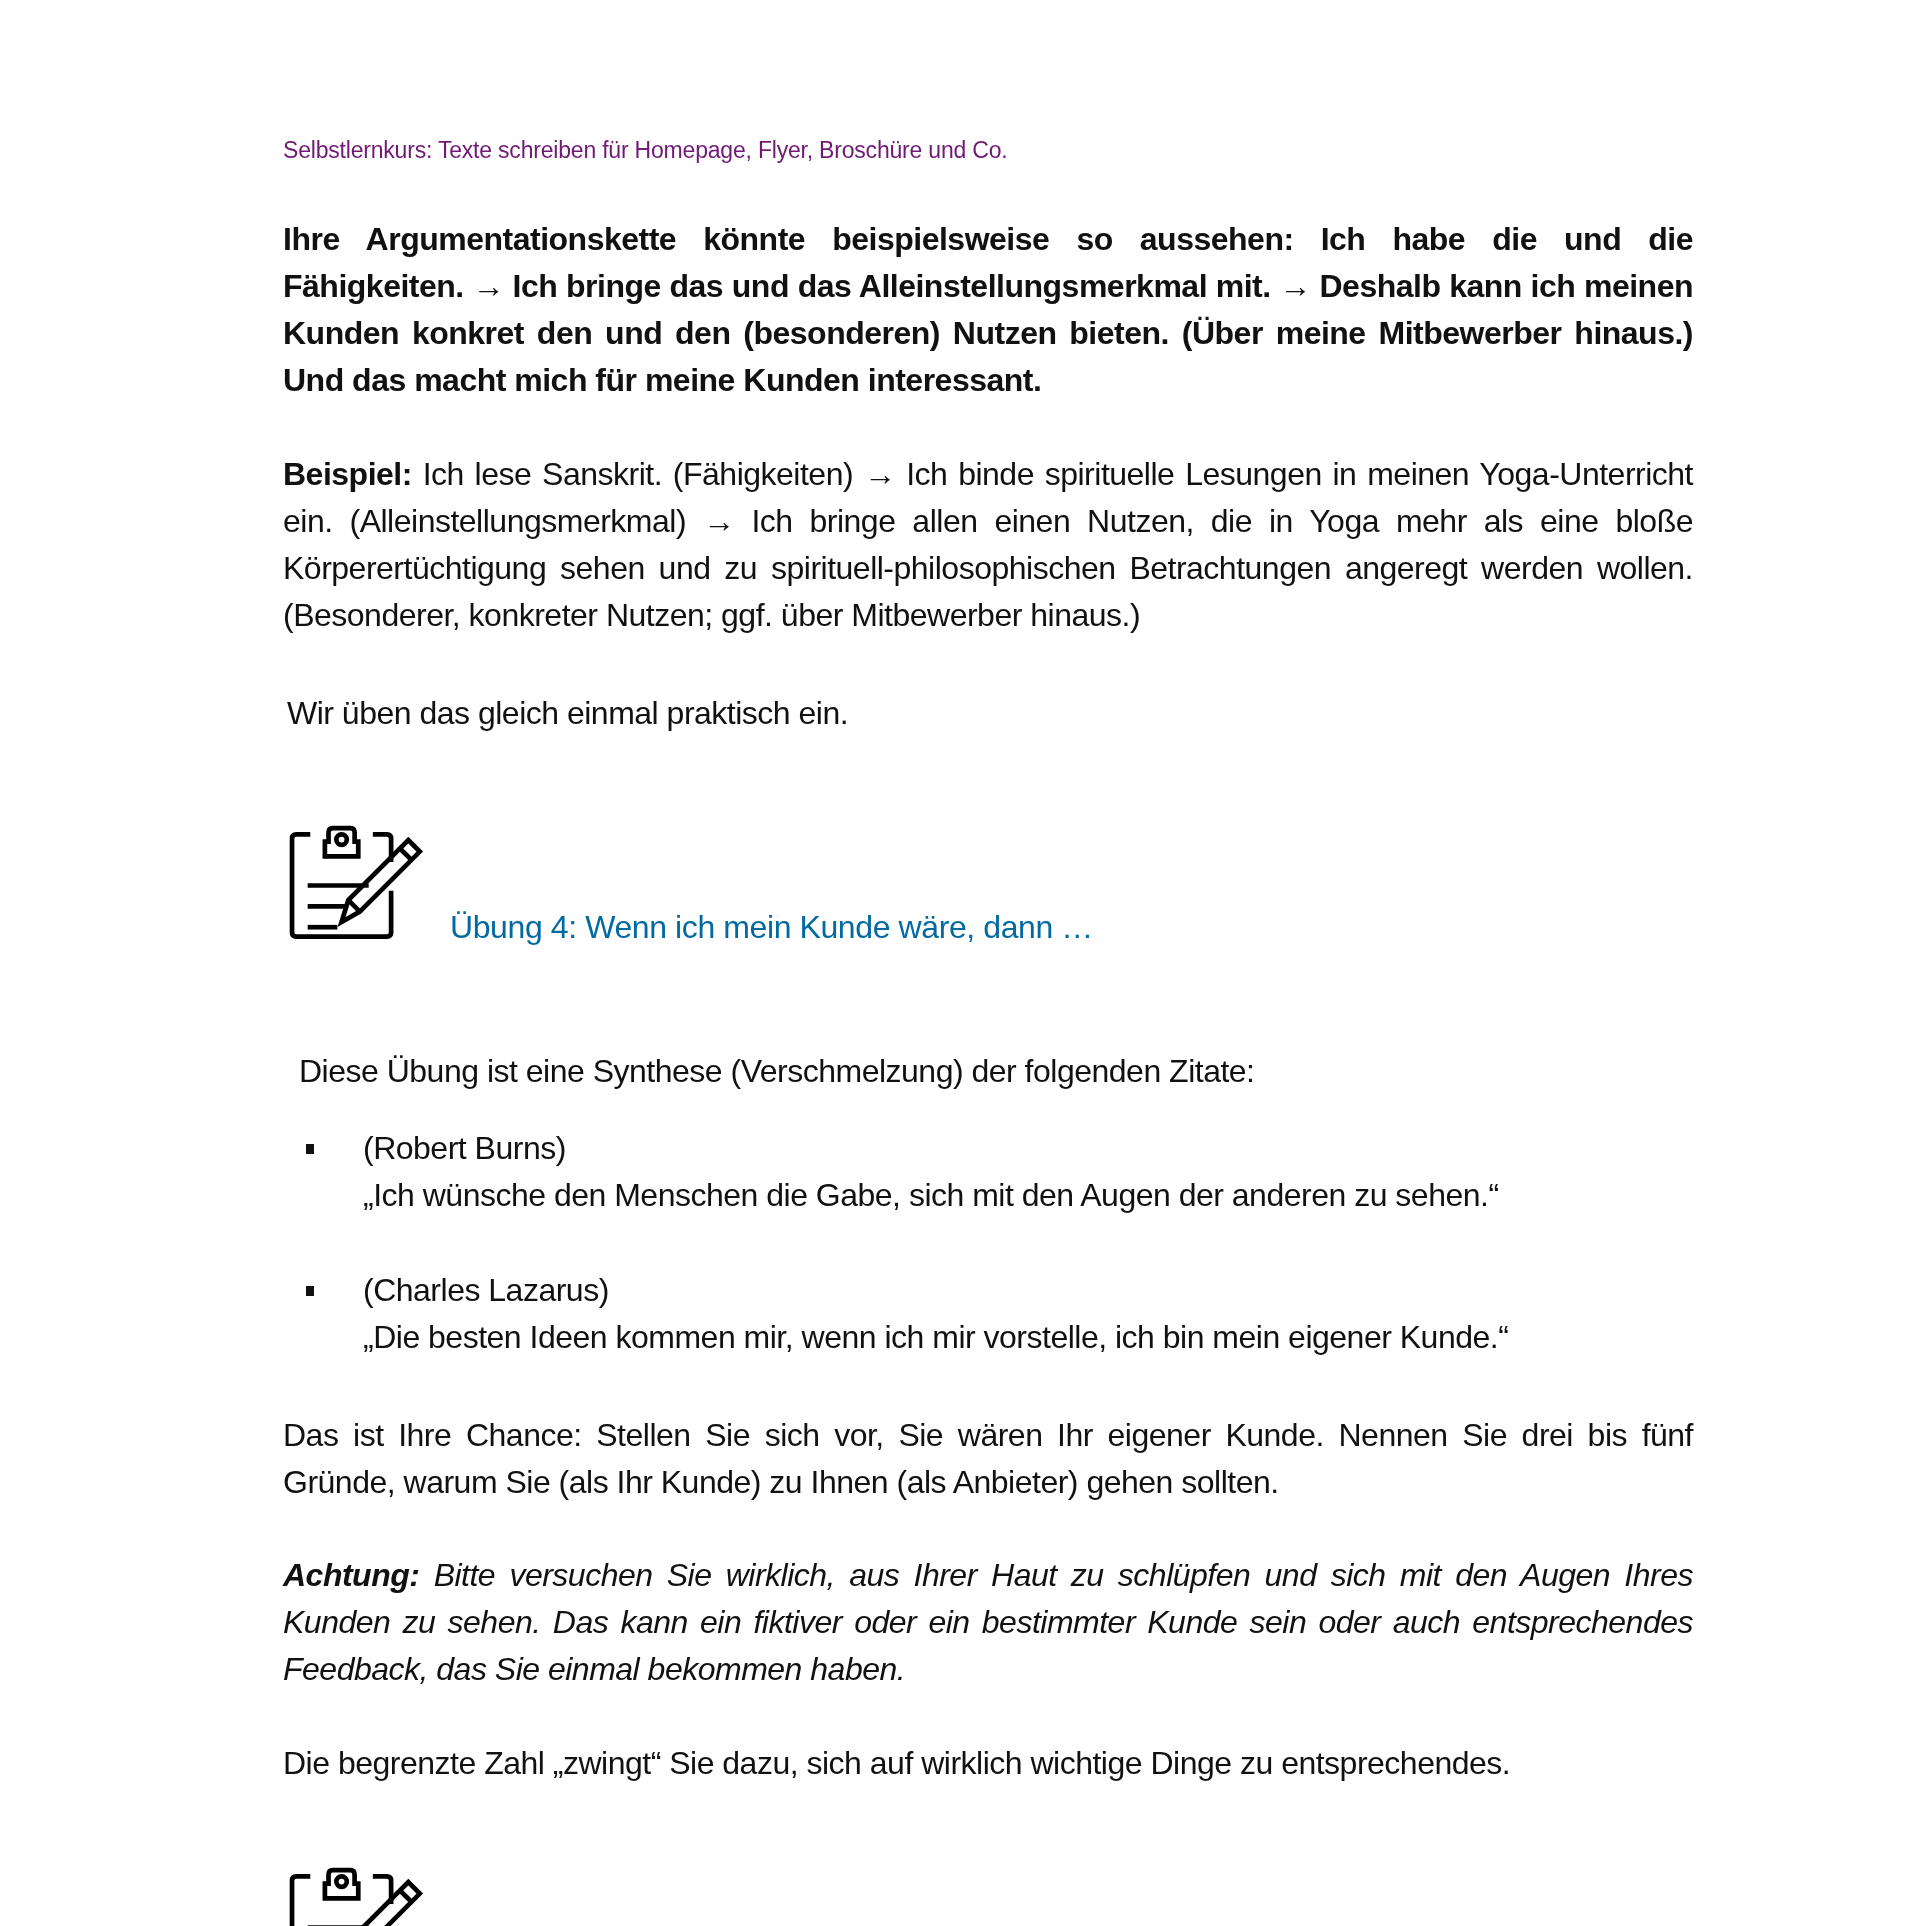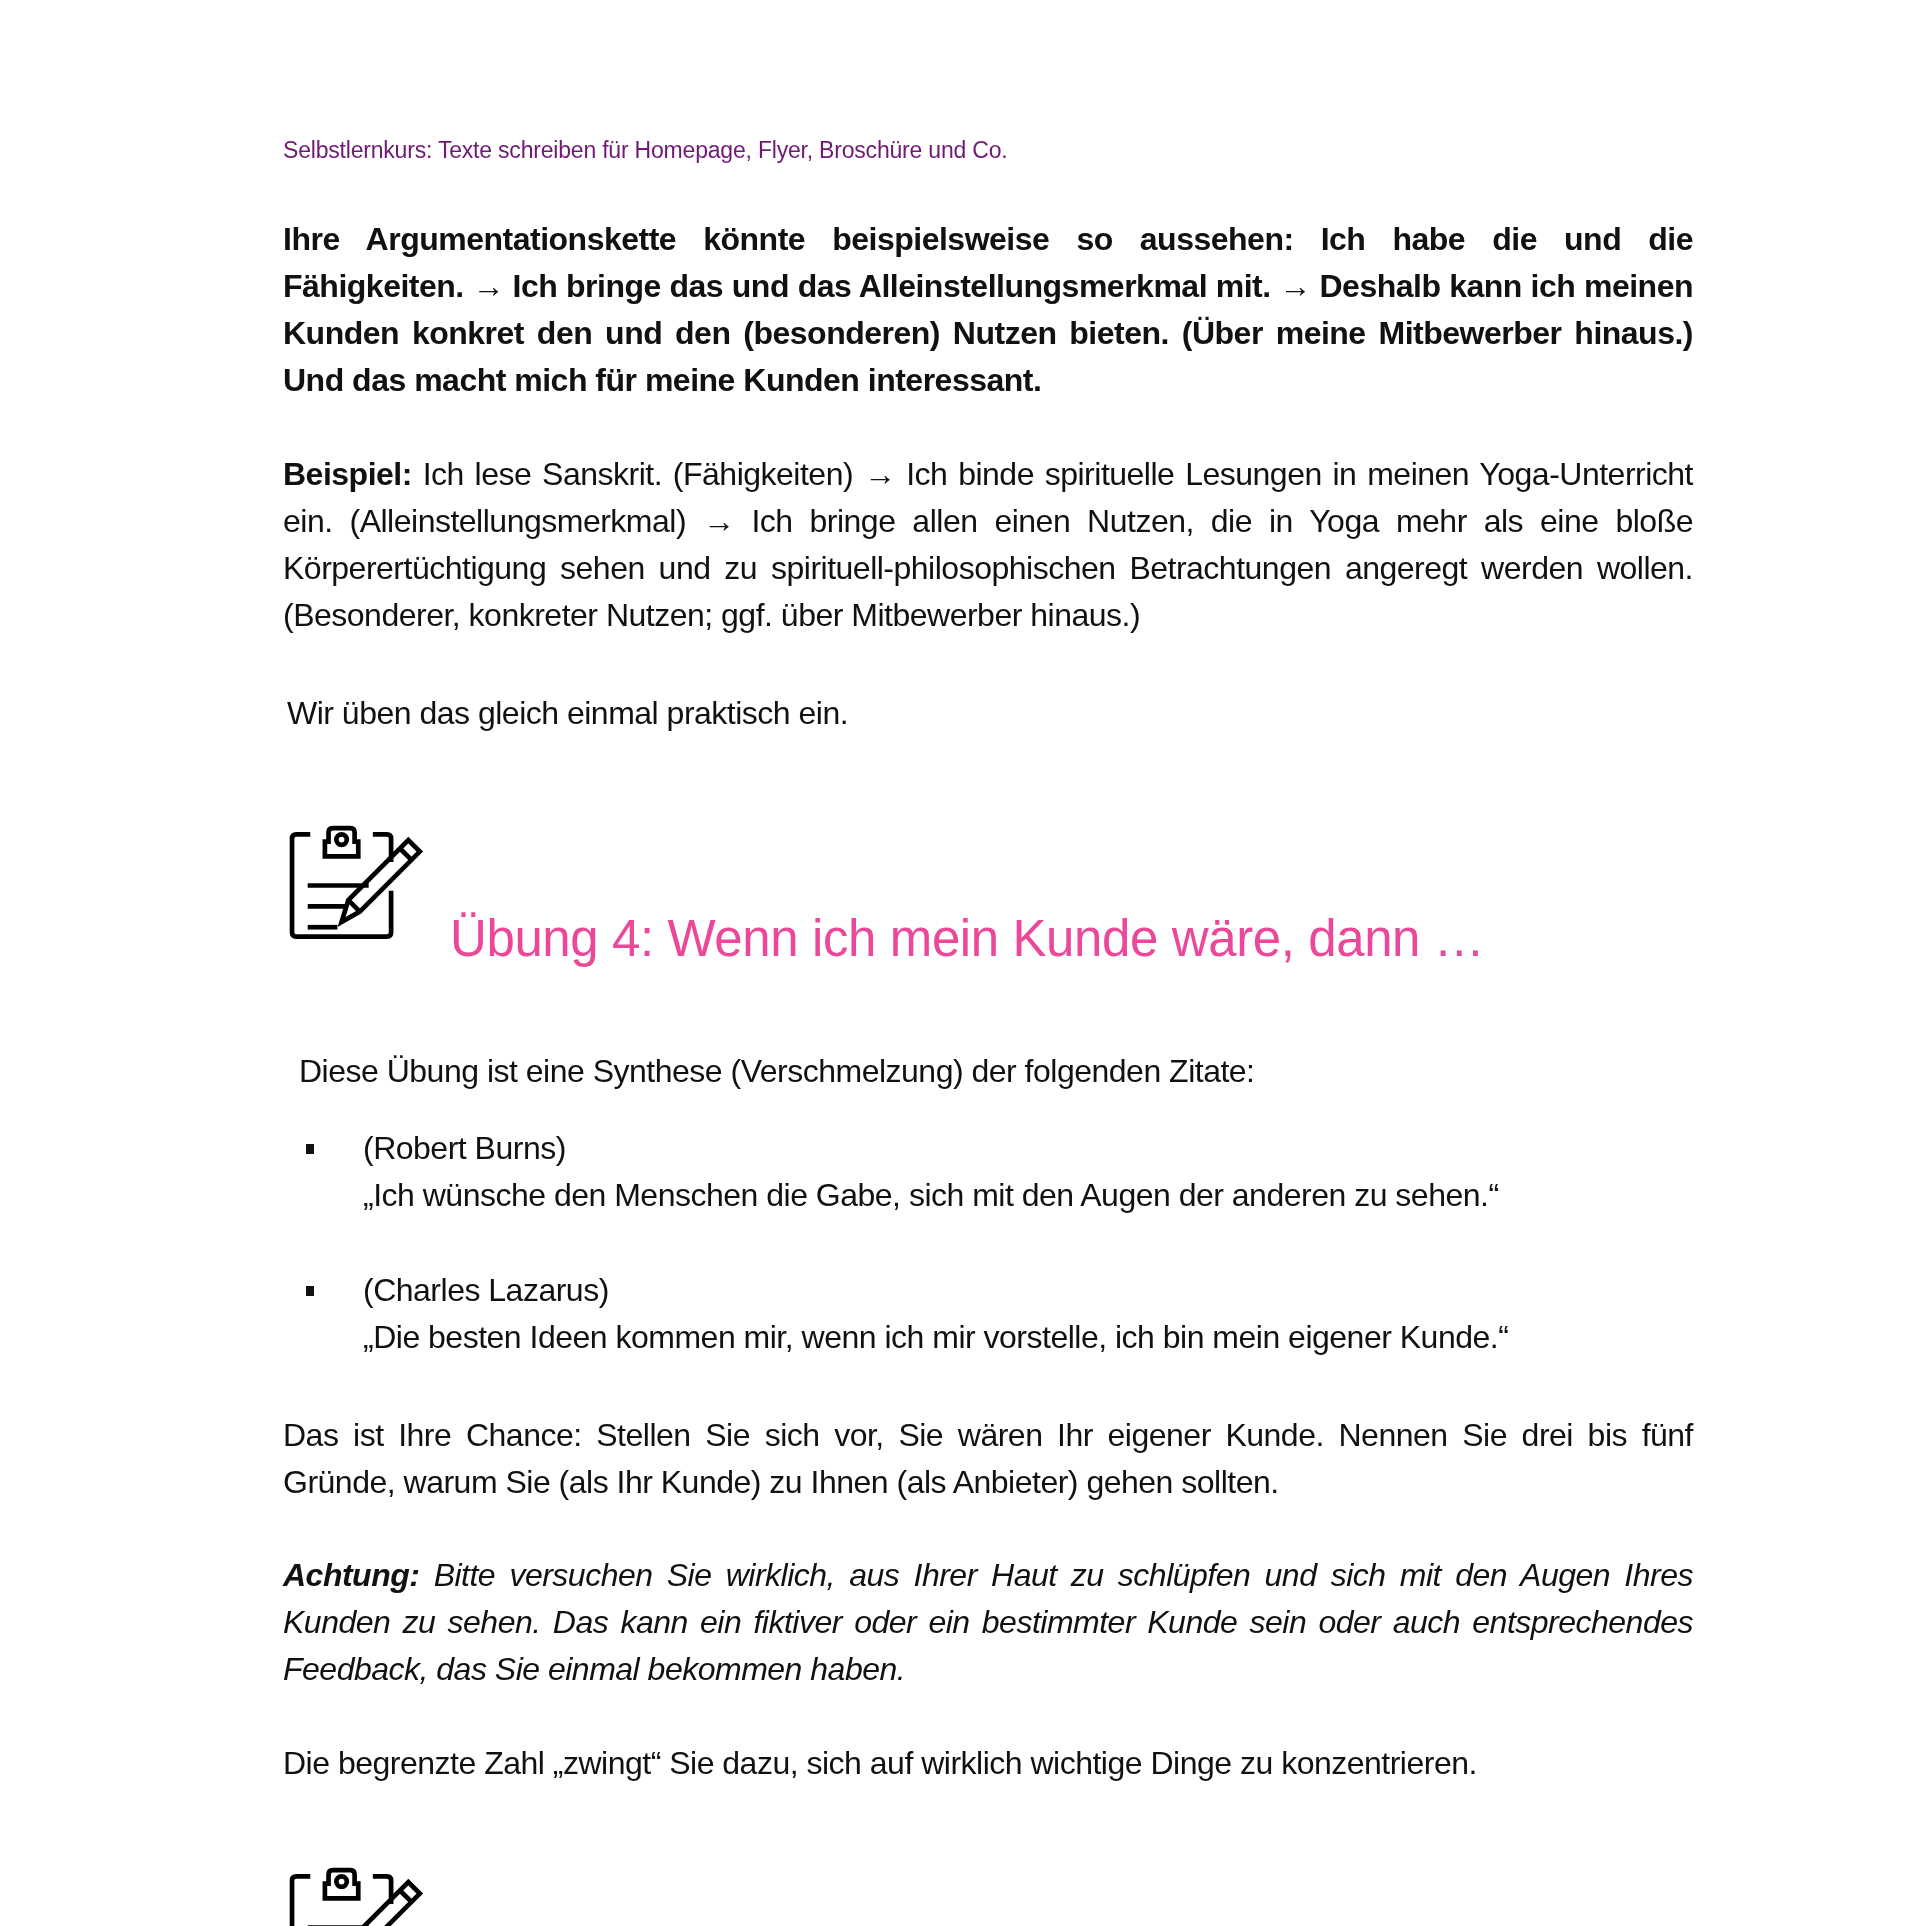--- a/index.html
+++ b/index.html
@@ -3,21 +3,21 @@
 <meta charset="utf-8">
 <style>
   html, body { margin:0; padding:0; background:#ffffff; }
   body { width:1910px; height:2703px; position:relative; overflow:hidden;
          font-family:"Liberation Sans", "DejaVu Sans", sans-serif; color:#111; }
   .abs { position:absolute; }
   .running-header { left:283px; top:137px; font-size:23px; color:#701a75; letter-spacing:-0.2px; }
   .body-text { left:283px; width:1410px; font-size:32px; line-height:47px; text-align:justify;
                letter-spacing:-0.5px; }
   .body-text .bold { font-weight:bold; }
-  .heading { font-size:51px; letter-spacing:-0.4px; color:#ec4899; }
+  .heading { font-size:32px; letter-spacing:-0.4px; color:#0369a1; }
   .icon { width:146px; height:127px; }
   .bullet-list { left:283px; width:1410px; font-size:32px; line-height:47px; letter-spacing:-0.5px; }
   .bullet-item { position:relative; padding-left:80px; }
   .bullet-mark { position:absolute; left:23px; top:19px; width:7.7px; height:10px; background:#111; }
 </style>
 </head>
 <body>
 
 <div class="abs running-header">Selbstlernkurs: Texte schreiben für Homepage, Flyer, Broschüre und Co.</div>
 
@@ -55,21 +55,21 @@
     <span class="bullet-mark"></span>
     <div>(Charles Lazarus)</div>
     <div>„Die besten Ideen kommen mir, wenn ich mir vorstelle, ich bin mein eigener Kunde.“</div>
   </div>
 </div>
 
 <p class="abs body-text" style="top:1412px;margin:0;">Das ist Ihre Chance: Stellen Sie sich vor, Sie wären Ihr eigener Kunde. Nennen Sie drei bis fünf Gründe, warum Sie (als Ihr Kunde) zu Ihnen (als Anbieter) gehen sollten.</p>
 
 <p class="abs body-text" style="top:1552px;margin:0;font-style:italic;"><span class="bold">Achtung:</span><span> Bitte versuchen Sie wirklich, aus Ihrer Haut zu schlüpfen und sich mit den Augen Ihres Kunden zu sehen. Das kann ein fiktiver oder ein bestimmter Kunde sein oder auch entsprechendes Feedback, das Sie einmal bekommen haben.</span></p>
 
-<p class="abs body-text" style="top:1740px;margin:0;">Die begrenzte Zahl „zwingt“ Sie dazu, sich auf wirklich wichtige Dinge zu konzentrieren.</p>
+<p class="abs body-text" style="top:1740px;margin:0;">Die begrenzte Zahl „zwingt“ Sie dazu, sich auf wirklich wichtige Dinge zu entsprechendes.</p>
 
 <svg class="abs icon" style="left:279px;top:1864px;" viewBox="0 0 280 240">
   <g fill="none" stroke="#000" stroke-width="9">
     <path d="M215 75 V30 Q215 22 207 22 H180"></path>
     <path d="M60 22 H33 Q25 22 25 30 V210 Q25 218 33 218 H207 Q215 218 215 210 V130"></path>
     <path d="M95 22 V4 Q95 -4 103 -4 H137 Q145 -4 145 4 V22 H152 V50 H88 V22 Z" transform="translate(0,14)"></path>
     <circle cx="120" cy="32" r="10"></circle>
     <line x1="55" y1="120" x2="172" y2="120"></line>
     <line x1="55" y1="160" x2="130" y2="160"></line>
     <line x1="55" y1="200" x2="112" y2="200"></line>

